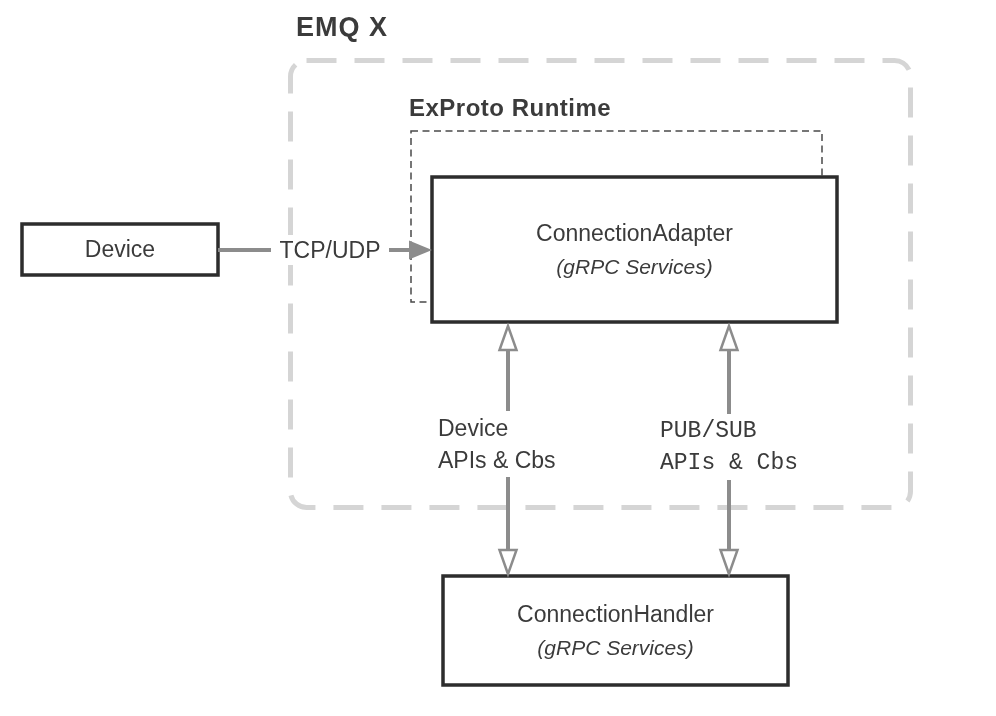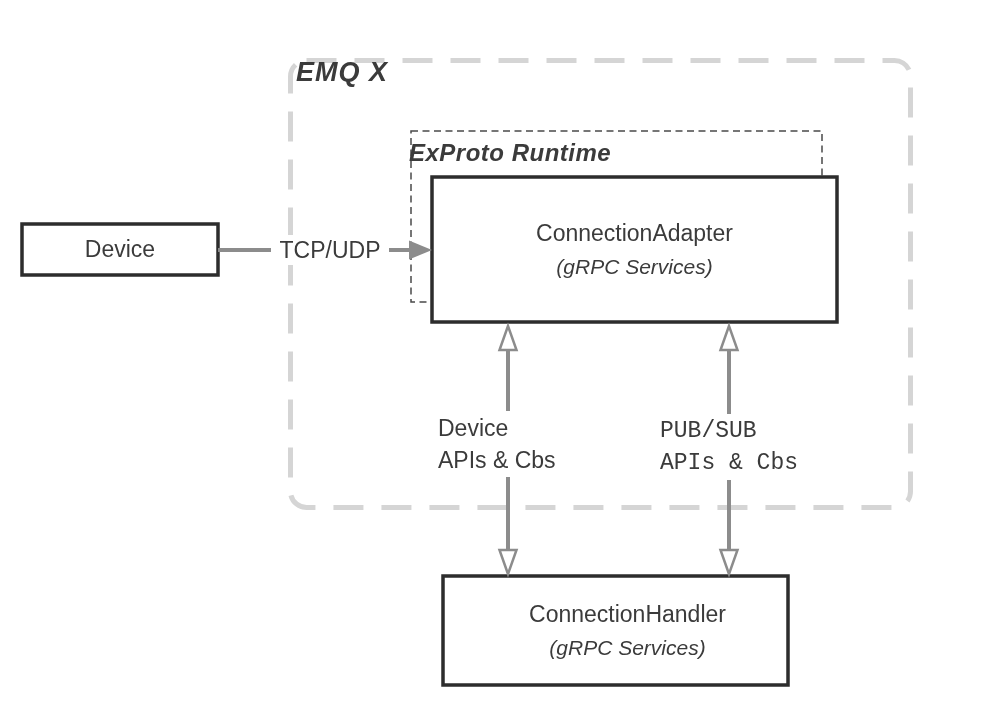--- a/index.html
+++ b/index.html
@@ -30,23 +30,21 @@
   .stroke-boundary{stroke:var(--boundary-dash);}
   .stroke-inner{stroke:var(--inner-dash);}
   .stroke-box{stroke:var(--box-border);}
   .stroke-arrow{stroke:var(--arrow);}
   .fill-arrow{fill:var(--arrow);}
   .label{
     position:absolute;
     color:var(--text);
   }
   .title-italic{
-    font-style:italic;
     font-weight:bold;
-    margin-top:45px;
   }
   .emqx-title{
     left:296px; top:12px;
     font-size:27px;
     letter-spacing:1px;
   }
   .exproto-title{
     left:409px; top:94px;
     font-size:24px;
     letter-spacing:0.5px;
@@ -67,21 +65,21 @@
     margin-top:8px;
   }
   .device-label{
     left:22px; top:224px; width:196px; height:51px;
     font-size:23px;
   }
   .adapter-label{
     left:432px; top:177px; width:405px; height:145px;
   }
   .handler-label{
-    left:455px; top:576px; width:345px; height:109px;
+    left:443px; top:576px; width:345px; height:109px;
   }
   .edge-label{
     background:var(--bg);
     text-align:left;
     font-size:23px;
   }
   .tcp-label{
     left:271px; top:235px; width:118px; height:30px;
     display:flex; align-items:center; justify-content:center;
   }

